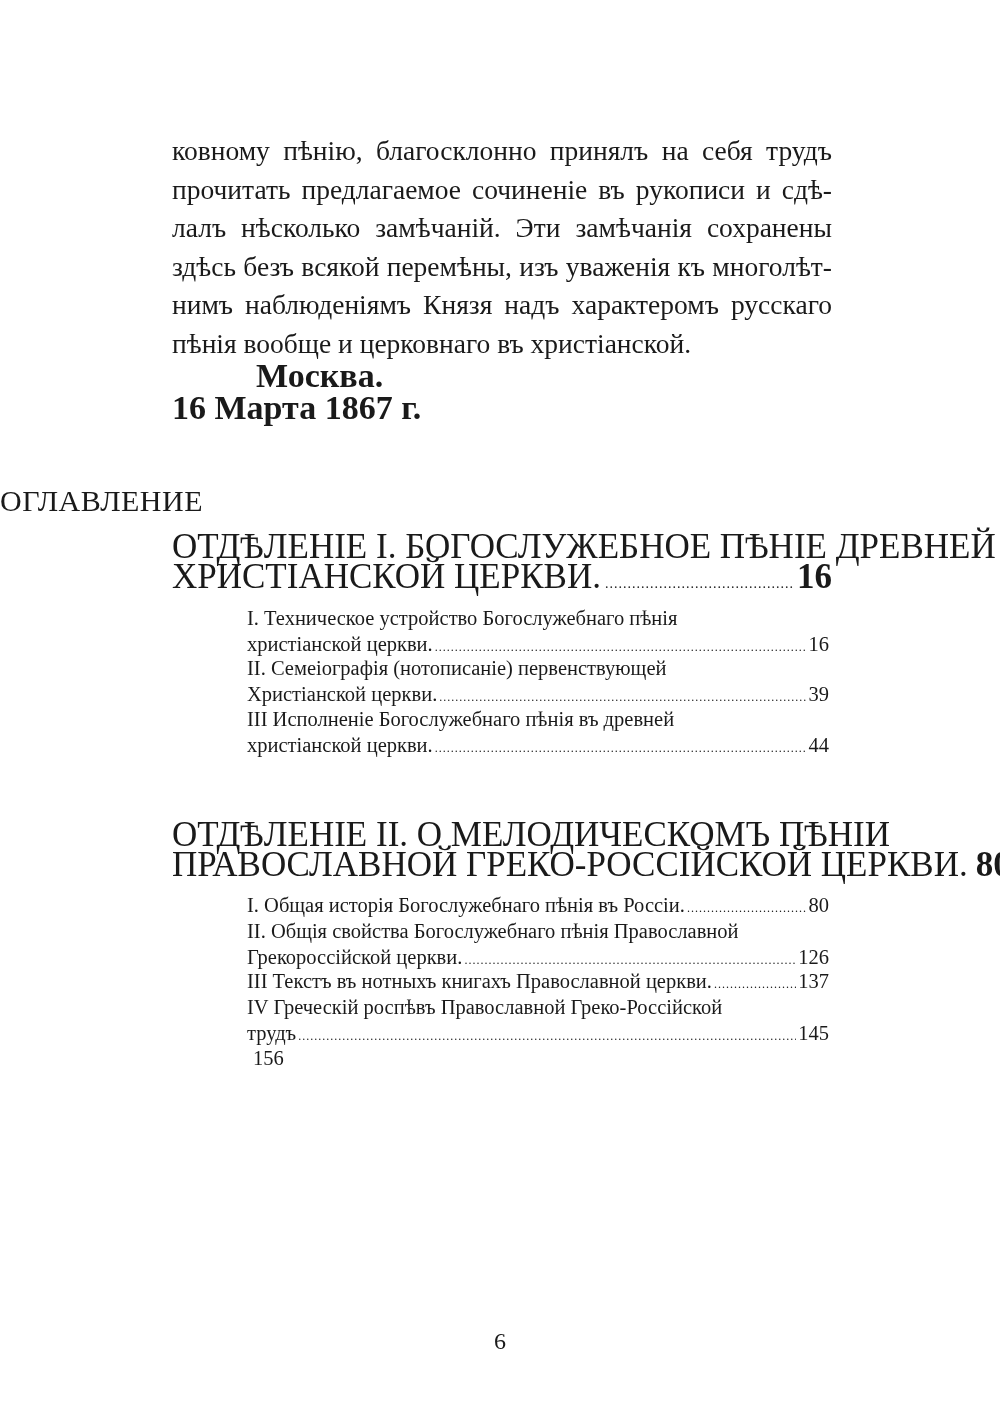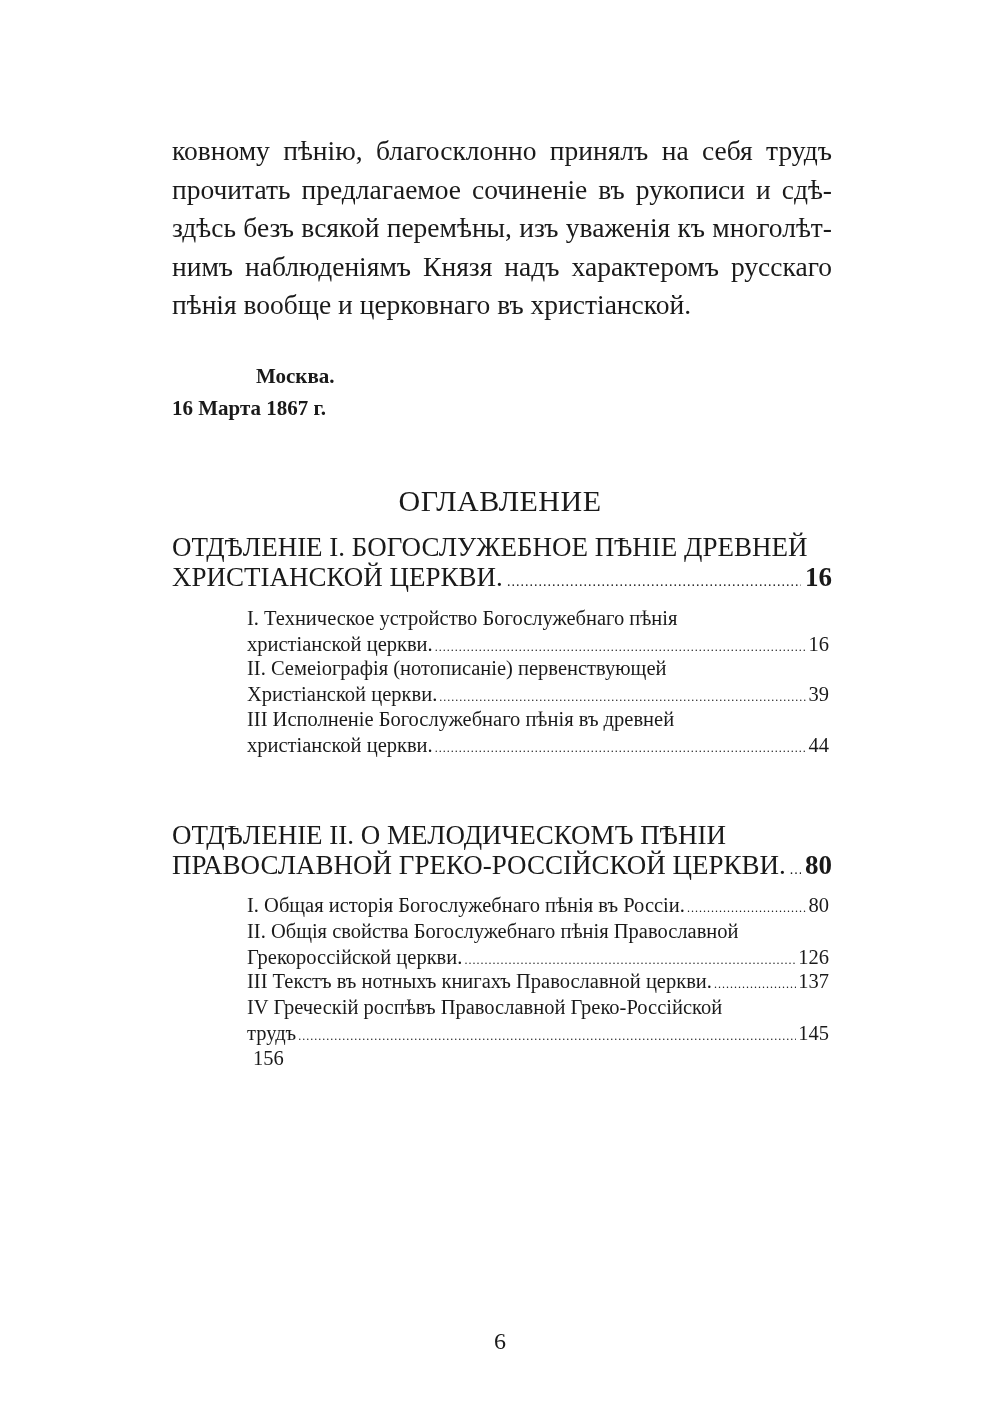--- a/index.html
+++ b/index.html
@@ -6,29 +6,29 @@
   body { width: 1000px; height: 1424px; position: relative; overflow: hidden;
          font-family: "Liberation Serif", "DejaVu Serif", serif; color: #1a1a1a; }
   .page { position: absolute; left: 0; top: 0; width: 1000px; height: 1424px; }
 
   .para { position: absolute; left: 172px; top: 132px; width: 660px;
           font-size: 27.5px; line-height: 38.5px; text-align: justify; }
   .para .line { display: block; white-space: nowrap; text-align-last: justify; }
   .para .line.last { text-align-last: left; }
 
   .signature { position: absolute; left: 172px; top: 360px; font-weight: bold;
-               font-size: 21px; line-height: 32px; }
+               font-size: 34px; line-height: 32px; }
   .signature .place { display: block; padding-left: 84px; }
   .signature .date { display: block; }
 
   .toc-title { position: absolute; left: 0; width: 1000px; top: 484px;
-               text-align: center; font-size: 30px; letter-spacing: 0.5px; }
+               text-align: left; font-size: 30px; letter-spacing: 0.5px; }
 
   .section { position: absolute; left: 172px; width: 660px;
-             font-size: 27px; line-height: 30px; }
+             font-size: 35px; line-height: 30px; }
   .section .line1 { display: block; white-space: nowrap; }
   .section .line2 { display: flex; align-items: baseline; white-space: nowrap; }
   .section .page-num { font-weight: bold; }
   .dots { flex: 1; overflow: hidden; white-space: nowrap; margin: 0 4px;
           letter-spacing: 1px; font-size: 14px; }
   .dots::after { content: "..................................................................................................................................................................................................................................................."; }
 
   .sub { position: absolute; left: 247px; width: 582px;
          font-size: 20.5px; line-height: 26px; }
   .sub .l1 { display: block; white-space: nowrap; }
@@ -39,20 +39,21 @@
                  text-align: center; font-size: 24px; }
 </style>
 </head>
 <body>
 
 <div class="page">
 
   <div class="para">
     <span class="line">ковному пѣнію, благосклонно принялъ на себя трудъ</span>
     <span class="line">прочитать предлагаемое сочиненіе въ рукописи и сдѣ-</span>
+    <span class="line">лалъ нѣсколько замѣчаній. Эти замѣчанія сохранены</span>
     <span class="line">здѣсь безъ всякой перемѣны, изъ уваженія къ многолѣт-</span>
     <span class="line">нимъ наблюденіямъ Князя надъ характеромъ русскаго</span>
     <span class="line last">пѣнія вообще и церковнаго въ христіанской.</span>
   </div>
 
   <div class="signature">
     <span class="place">Москва.</span>
     <span class="date">16 Марта 1867 г.</span>
   </div>
 

